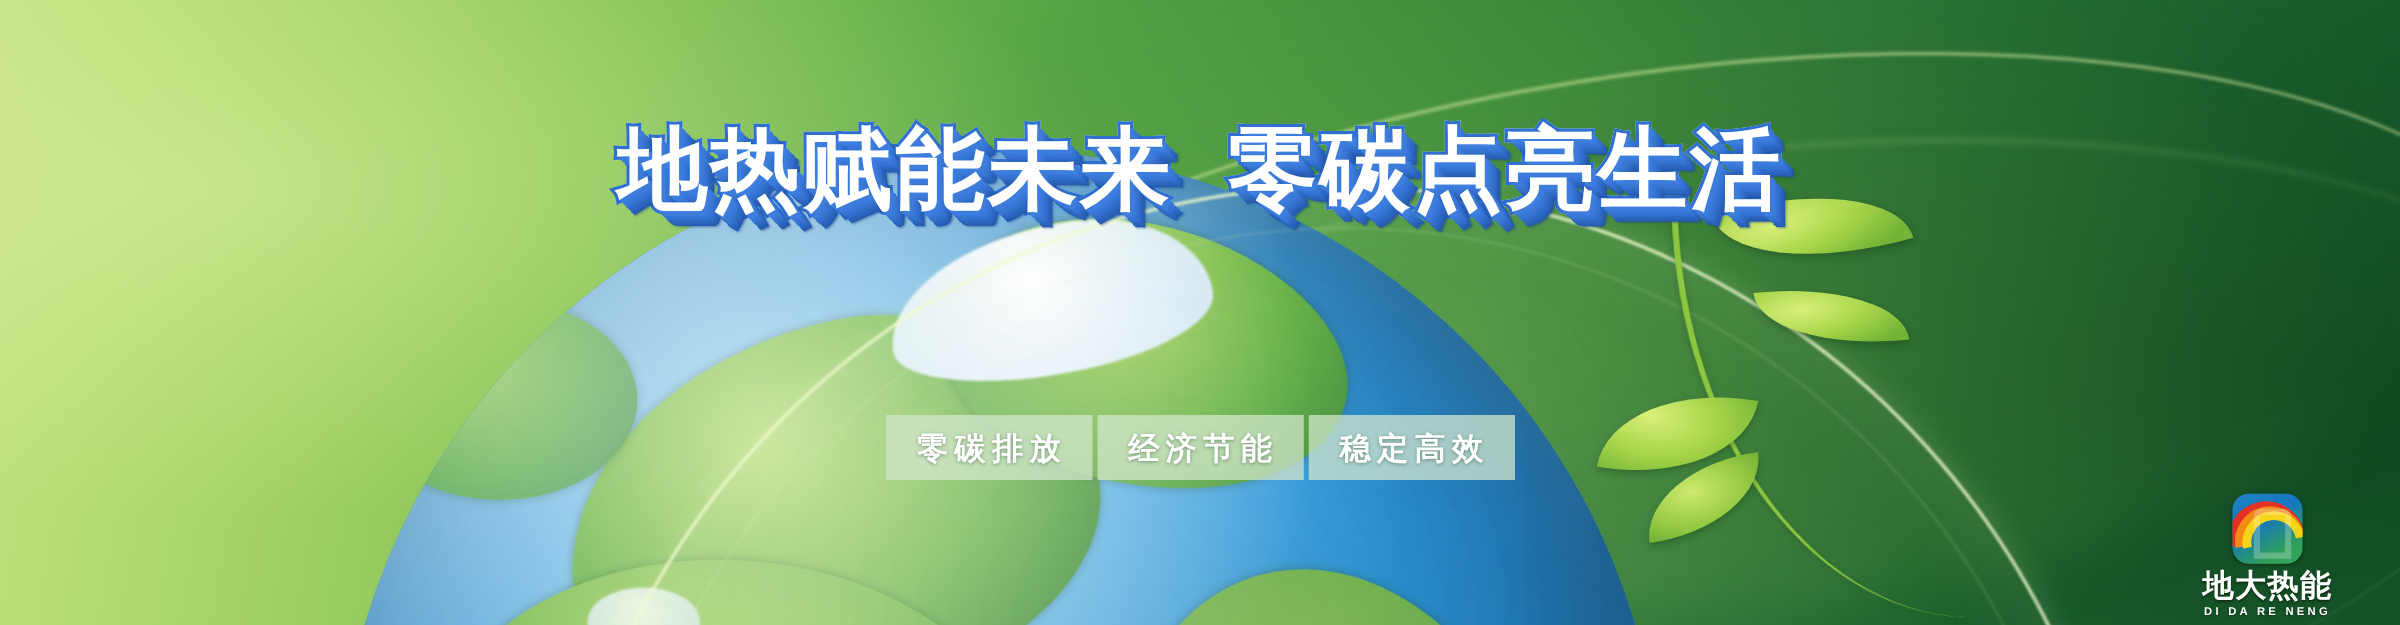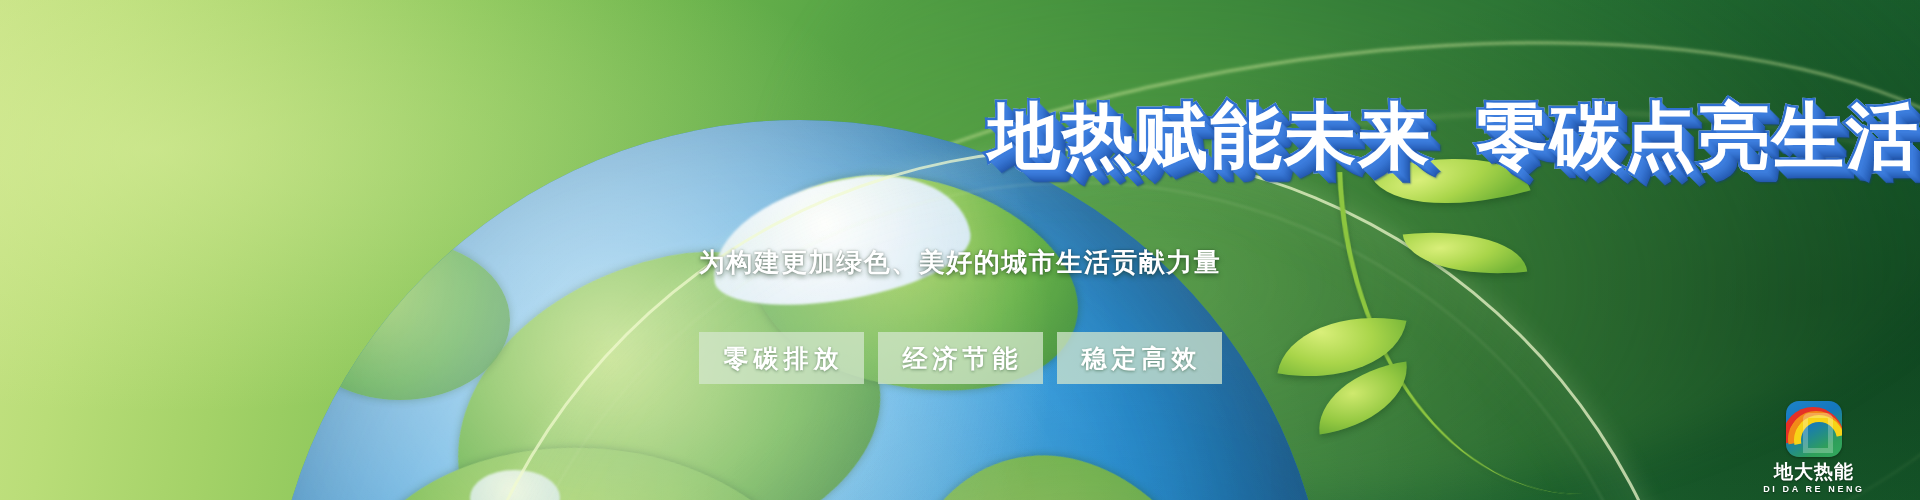--- a/index.html
+++ b/index.html
@@ -177,21 +177,21 @@
   .leafD { position:absolute; left: 60px; top: 218px; width: 96px; height: 60px;
            background: radial-gradient(ellipse at 40% 40%, #cfe96e, #95c942 55%, #69ab33 90%);
            border-radius: 100% 0 100% 0; transform: rotate(-8deg);
            box-shadow: 0 3px 6px rgba(20,60,20,0.35); }
 
   
   .headline {
     position: absolute;
     left: 0; right: 0;
     top: 52px;
-    text-align: right;
+    text-align: center;
     font-size: 72px;
     line-height: 1;
     font-weight: 900;
     letter-spacing: 2px;
     color: #ffffff;
     white-space: pre;
     -webkit-text-stroke: 5px #2f6fd0;
     paint-order: stroke fill;
     text-shadow:
       2px 2px 0 #3c7ddd, 3px 3px 0 #3c7ddd, 4px 4px 0 #3a79d8,
@@ -216,21 +216,21 @@
     color: #ffffff;
     text-shadow: 0 2px 5px rgba(12,48,18,0.55), 0 0 2px rgba(0,0,0,0.3);
   }
 
   .tags {
     position: absolute;
     left: 0; right: 0;
     top: 332px;
     display: flex;
     justify-content: center;
-    gap: 14px;
+    gap: 4px;
   }
   .tag {
     width: 165px;
     height: 52px;
     display: flex;
     align-items: center;
     justify-content: center;
     background: rgba(212,231,205,0.74);
     color: #ffffff;
     font-size: 25px;
@@ -271,21 +271,21 @@
   .arc2 { left: 2px;  top: 10px; width: 56px; height: 56px; border-width: 7px; border-top-color:#f28a18; border-left-color:#f28a18; }
   .arc3 { left: 8px;  top: 14px; width: 50px; height: 50px; border-width: 7px; border-top-color:#f7d417; border-left-color:#f7d417; }
   .mark-letter {
     position: absolute;
     left: 17px; top: 12px;
     width: 20px; height: 30px;
     border: 5px solid rgba(255,255,255,0.25);
     border-radius: 6px 6px 0 0;
   }
   .logo-cn {
-    font-size: 19px;
+    font-size: 25px;
     font-weight: 900;
     letter-spacing: 1px;
     color: #ffffff;
     line-height: 1.05;
     text-shadow: 0 1px 2px rgba(0,0,0,.45);
   }
   .logo-en {
     font-size: 9px;
     font-weight: 700;
     letter-spacing: 2.6px;
@@ -325,21 +325,20 @@
   <div class="sprout">
     <div class="stem"></div>
     <div class="leafA"></div>
     <div class="leafB"></div>
     <div class="leafC"></div>
     <div class="leafD"></div>
   </div>
 
   <h1 class="headline"><span class="headline-inner">地热赋能未来  零碳点亮生活</span></h1>
 
-  <div class="subtitle">为构建更加绿色、美好的城市生活贡献力量</div>
 
   <div class="tags">
     <div class="tag">零碳排放</div>
     <div class="tag">经济节能</div>
     <div class="tag">稳定高效</div>
   </div>
 
   <div class="logo">
     <div class="logo-mark">
       <div class="arc arc1"></div>

